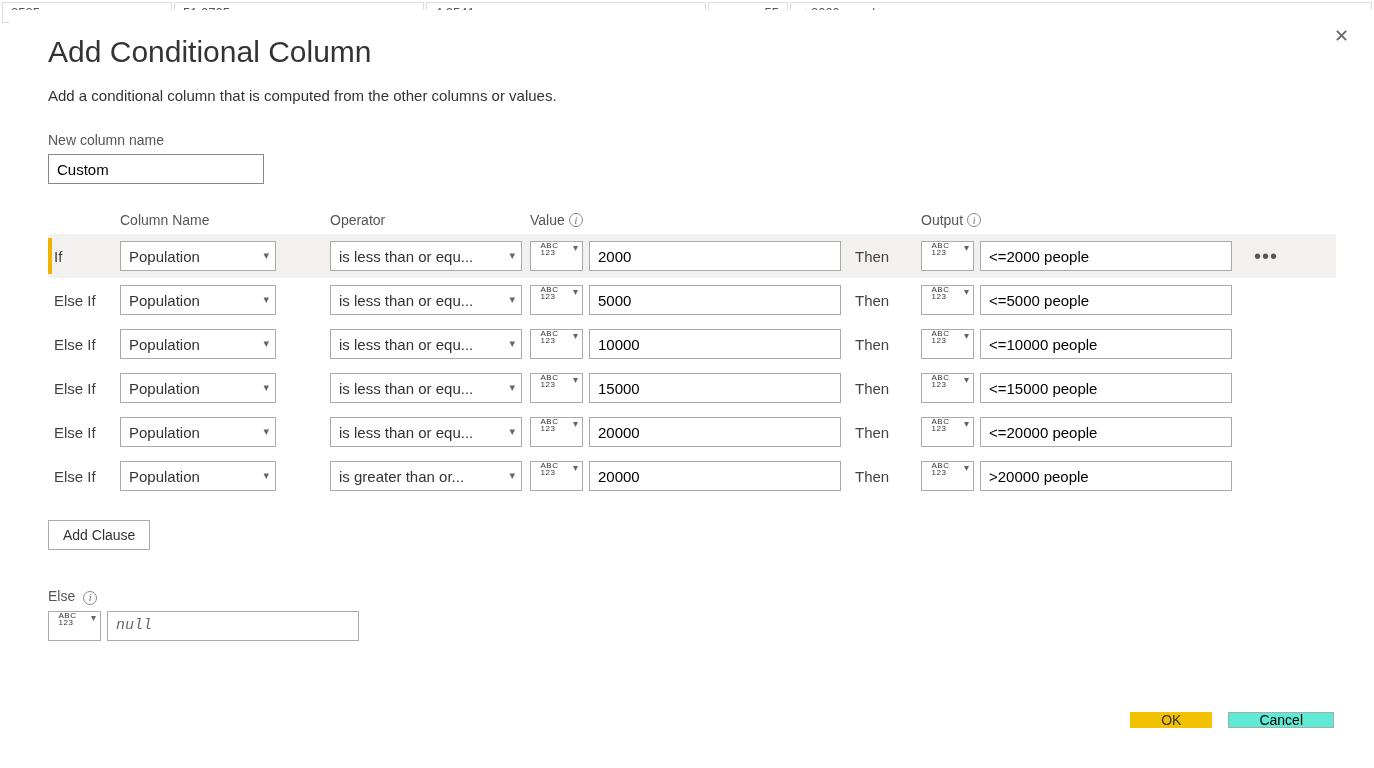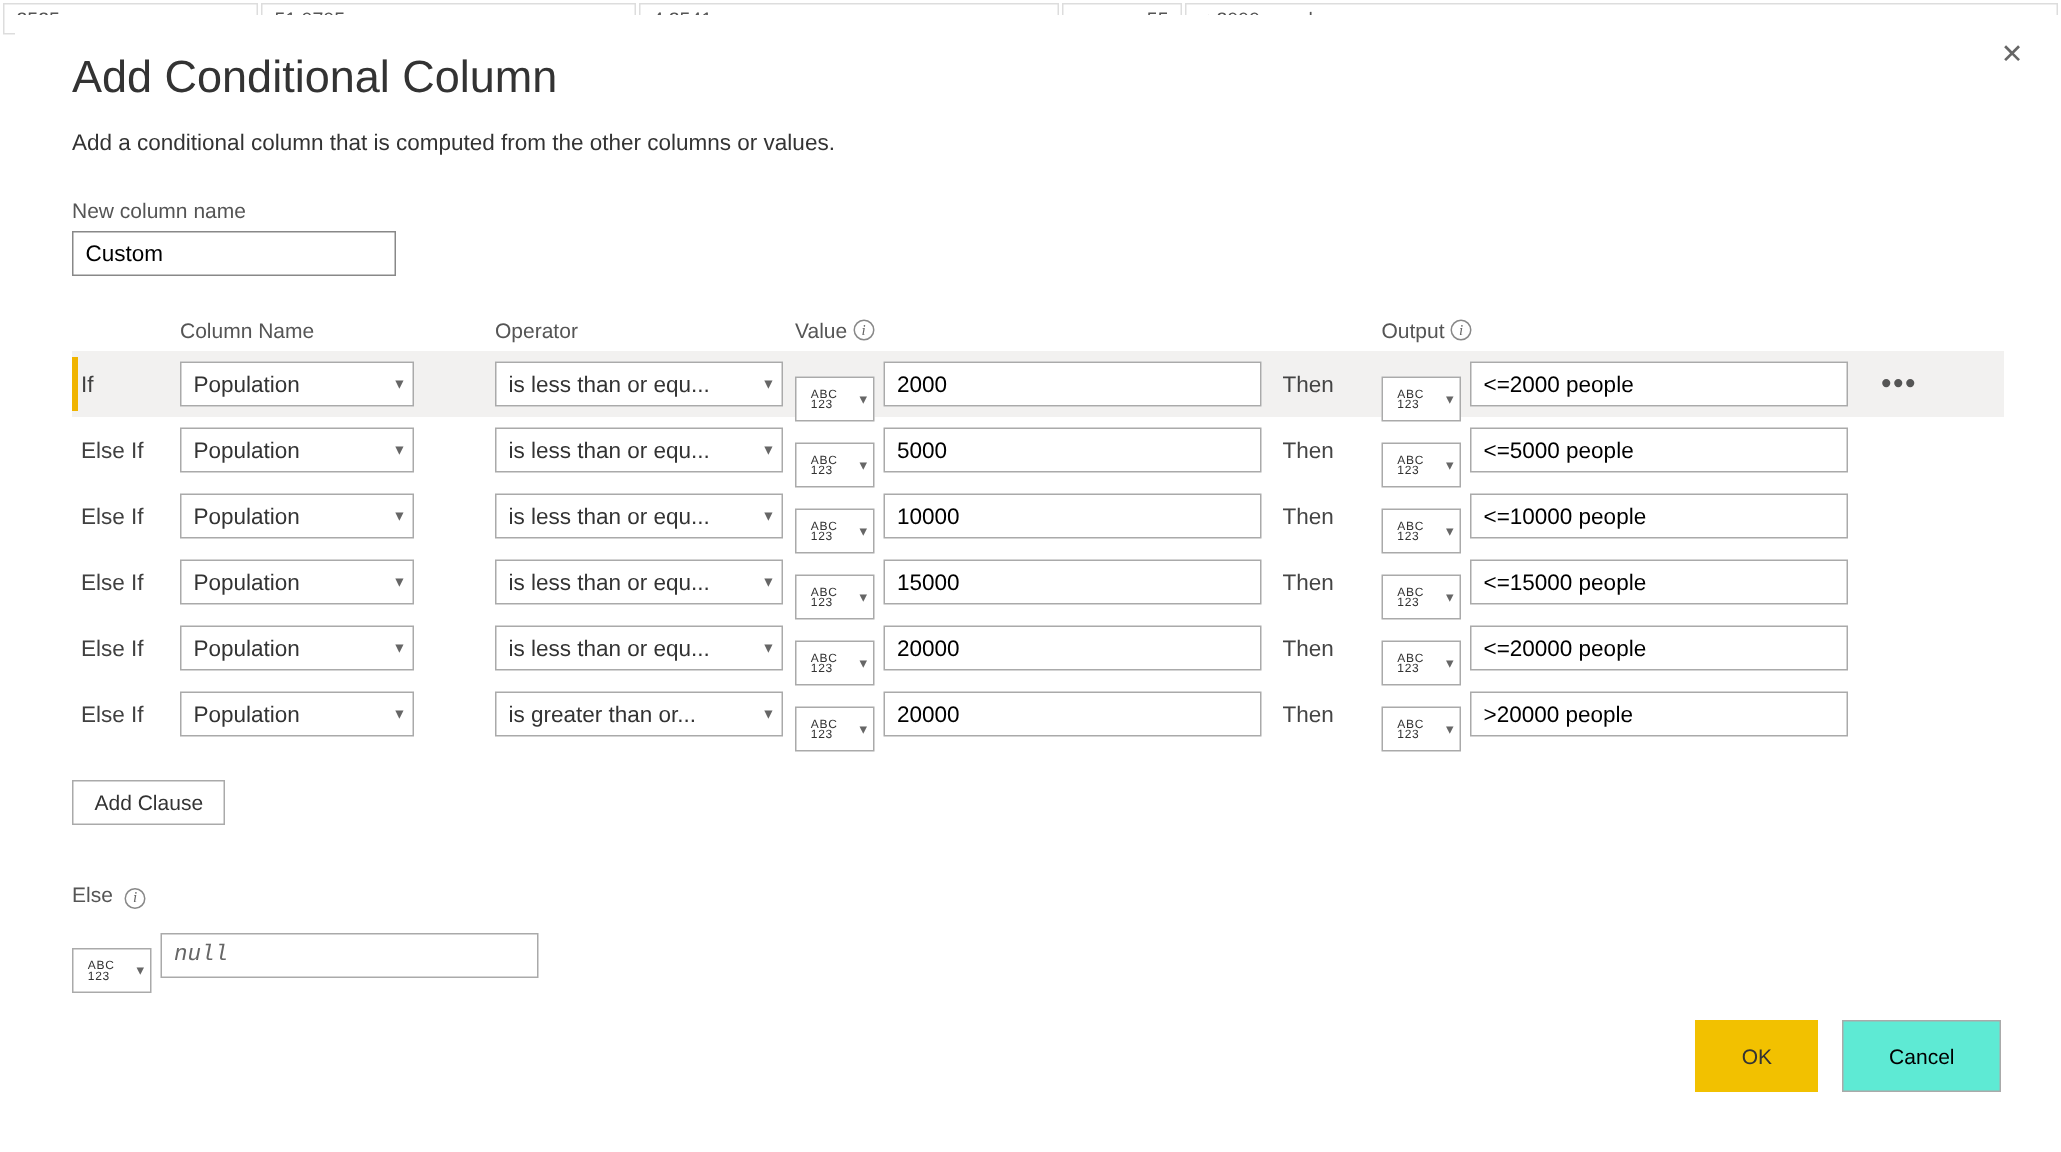--- a/index.html
+++ b/index.html
@@ -22,34 +22,34 @@
     .col-output { width: 325px; }
     .col-more { width: 40px; justify-content: center; font-size: 20px; color: #555; letter-spacing: 1px; cursor: pointer;}
     .rows { }
     .row { display: flex; align-items: center; height: 44px; }
     .row.first { background: #f2f1f0; position: relative; }
     .row.first::before { content: ""; position: absolute; left: 0; top: 4px; bottom: 4px; width: 4px; background: #f0b400; }
     .dd { position: relative; height: 30px; border: 1px solid #aaa; background: #fff; display: flex; align-items: center; padding: 0 22px 0 8px; font-size: 15px; color: #333; cursor: pointer; white-space: nowrap; overflow: hidden; text-overflow: ellipsis; }
     .dd::after { content: "▾"; position: absolute; right: 6px; top: 50%; transform: translateY(-52%); font-size: 11px; color: #666; }
     .col-column .dd { width: 156px; }
     .col-operator .dd { width: 192px; }
-    .type-dd { width: 53px; height: 30px; border: 1px solid #aaa; background:#fff; display:flex; align-items:center; justify-content:center; position:relative; cursor:pointer; margin-right:6px; padding-right:14px;margin-top:20px;}
+    .type-dd { width: 53px; height: 30px; border: 1px solid #aaa; background:#fff; display:flex; justify-content:center; position:relative; cursor:pointer; margin-right:6px; padding-right:14px;}
     .type-dd::after { content:"▾"; position:absolute; right:4px; font-size:10px; color:#666; }
     .type-dd .abc { font-size:8px; line-height:7px; color:#333; letter-spacing:0.5px;}
     .type-dd .n123 { font-size:8px; line-height:7px; color:#333; letter-spacing:0.5px;}
     .txt-input { height: 30px; border: 1px solid #aaa; padding: 0 8px; font-size: 15px; background: #fff; }
     .col-value .txt-input { width: 252px; }
     .col-output .txt-input { width: 252px; }
     .info-icon { display:inline-flex; width:14px; height:14px; border:1px solid #888; border-radius:50%; font-size:10px; align-items:center; justify-content:center; color:#666; margin-left:4px; font-style: italic; font-family: serif;}
     .add-clause-btn { margin-top: 22px; height: 30px; padding: 0 14px; border: 1px solid #aaa; background:#fff; font-size:14px; color:#333; cursor:pointer; }
     .else-section { margin-top: 38px; }
     .else-row { display: flex; align-items: center; margin-top: 6px; }
     .else-row .txt-input { width: 252px; font-family: Liberation Mono, monospace; }
     .footer { position: absolute; bottom: 30px; right: 40px; display: flex; gap: 16px; }
-    .btn { height: 48px; padding: 0 30px; border: 1px solid #aaa; font-size: 14px; cursor:pointer; display:flex; align-items:center; justify-content:center;}
+    .btn { height: 16px; padding: 0 30px; border: 1px solid #aaa; font-size: 14px; cursor:pointer; display:flex; align-items:center; justify-content:center;}
     .btn-ok { background: #f2c100; border-color:#f2c100; color:#333; }
     .btn-cancel { background:#5eead4; }
   </style>
 </head>
 <body>
 
 <table class="hidden-bg">
   <tbody>
       <tr>
     <td style="width:170px">2525</td>

